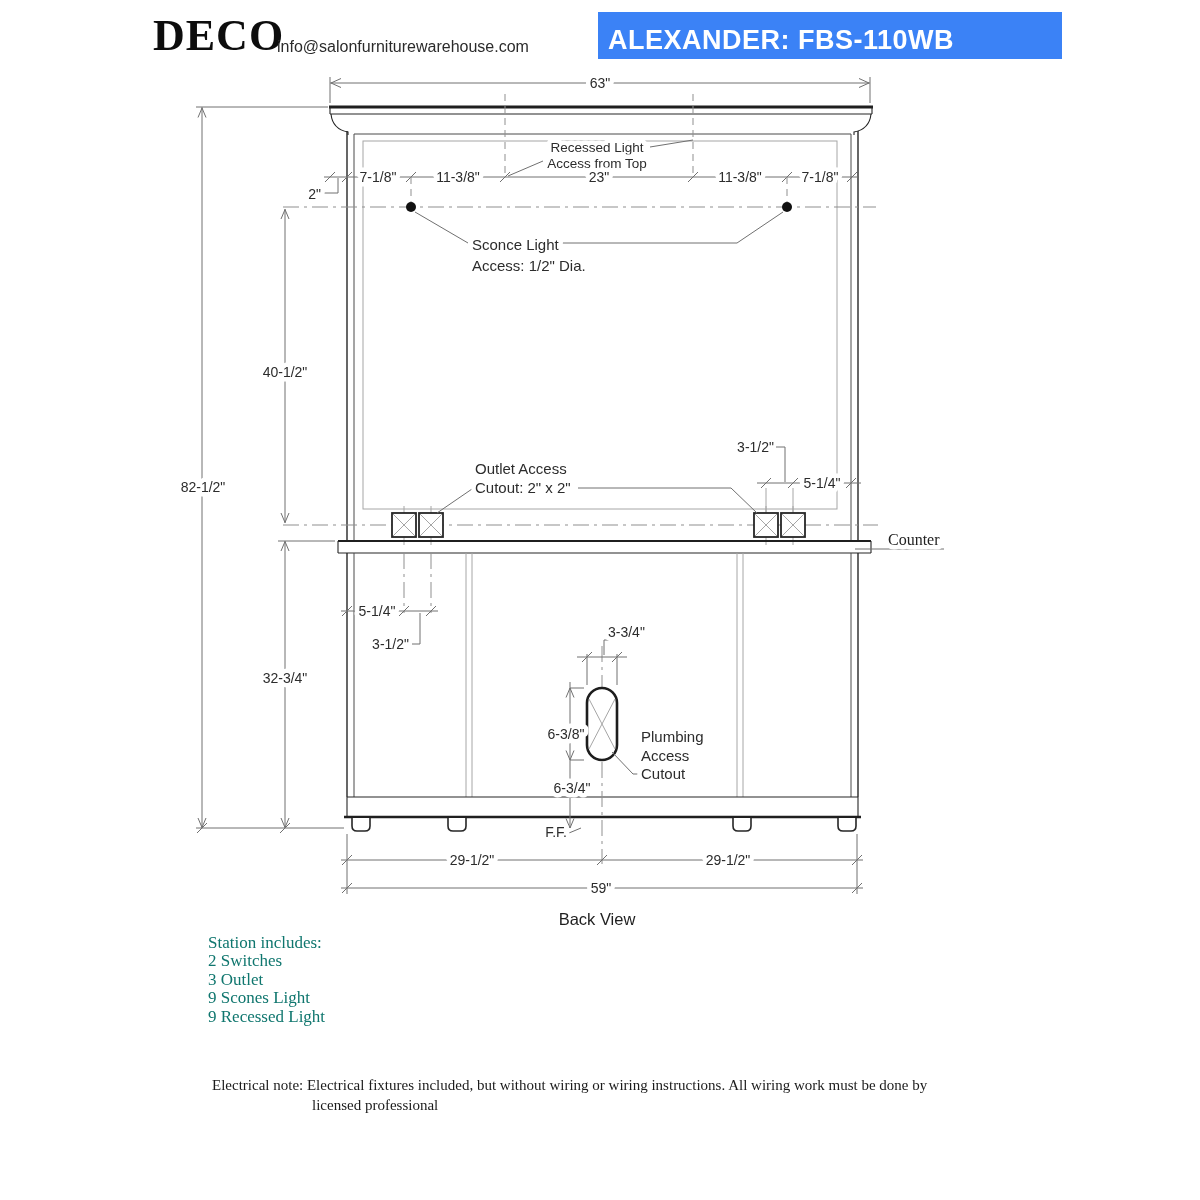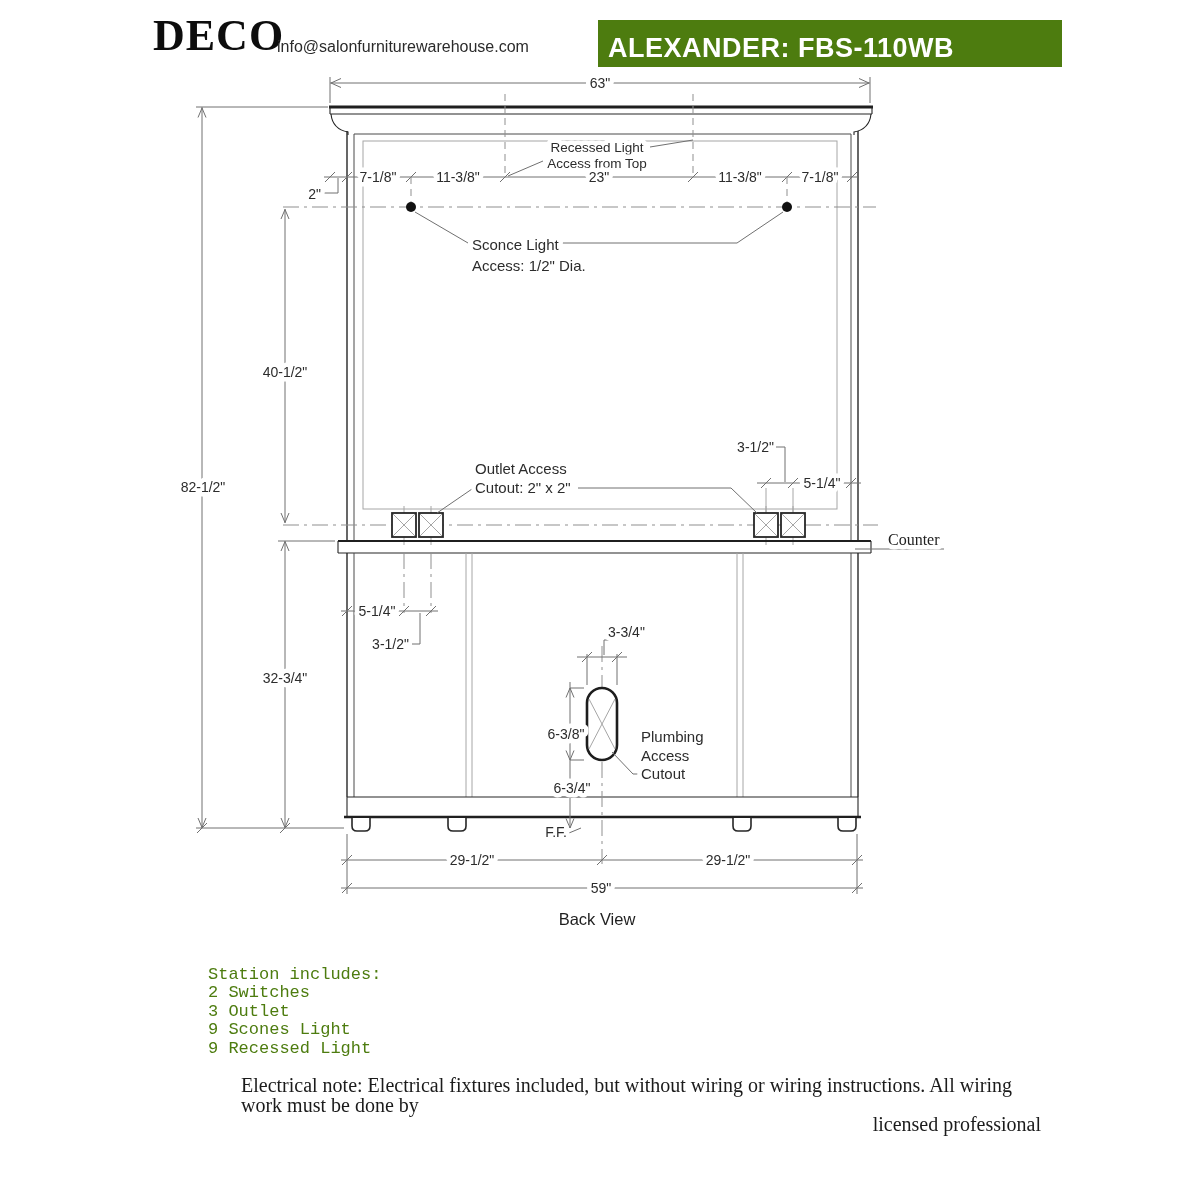--- a/index.html
+++ b/index.html
@@ -2,21 +2,21 @@
 <html><head>
 <meta charset="utf-8">
 <style>
   html,body{margin:0;padding:0;background:#fff;}
   .page{position:relative;width:1200px;height:1200px;background:#ffffff;overflow:hidden;
         font-family:"Liberation Sans",sans-serif;}
   
   .brand{position:absolute;left:153px;top:10px;font-size:44px;font-weight:900;
          letter-spacing:1px;color:#0d0d0d;font-family:Liberation Serif, serif;}
   .email{position:absolute;left:277px;top:38px;font-size:16px;color:#2b2b2b;text-align:right;}
-  .banner{position:absolute;left:598px;top:20px;width:464px;height:47px;background:#4d7c0f;
+  .banner{position:absolute;left:598px;top:12px;width:464px;height:47px;background:#3b82f6;
           display:flex;align-items:flex-end;}
   .banner span{color:#fff;font-weight:bold;font-size:27px;padding:0 0 3px 10px;
                letter-spacing:0.5px;}
   
   svg.draw{position:absolute;left:0;top:0;}
   .dk{stroke:#262626;stroke-width:1.4;fill:none;}
   .dk1{stroke:#262626;stroke-width:1.1;fill:none;}
   .th{stroke:#4a4a4a;stroke-width:1;fill:none;}
   .gy{stroke:#a6a6a6;stroke-width:1;fill:none;}
   .dm{stroke:#707070;stroke-width:1;fill:none;}
@@ -25,25 +25,25 @@
   text{fill:#2c2c2c;font-family:"Liberation Sans",sans-serif;}
   .hl{stroke:#ffffff;stroke-width:9px;paint-order:stroke;stroke-linejoin:round;}
   .dt{font-size:14px;}
   .an{font-size:15px;}
   .sm{font-size:13.5px;}
   .mid{text-anchor:middle;}
   .end{text-anchor:end;}
   .serif{font-family:"Liberation Serif",serif;font-size:16px;fill:#222;}
   .bv{font-size:16.5px;fill:#1f1f1f;}
   
-  .includes{position:absolute;left:208px;top:966px;font-family:Liberation Mono, monospace;
-            font-size:17px;color:#4d7c0f;line-height:18.4px;}
+  .includes{position:absolute;left:208px;top:934px;font-family:Liberation Serif, serif;
+            font-size:17px;color:#0f766e;line-height:18.4px;}
   .enote{position:absolute;left:212px;top:1076px;font-family:"Liberation Serif",serif;
-         font-size:20px;color:#1b1b1b;line-height:19.5px;width:800px;margin-left:29px;}
-  .enote .l2{margin-left:100px;text-align:right;}
+         font-size:15px;color:#1b1b1b;line-height:19.5px;width:800px;}
+  .enote .l2{margin-left:100px;}
 </style>
 </head>
 <body>
 
 <div class="page">
 
   <div class="brand">DECO</div>
   <div class="email">info@salonfurniturewarehouse.com</div>
   <div class="banner">
     <span>ALEXANDER: FBS-110WB</span>

